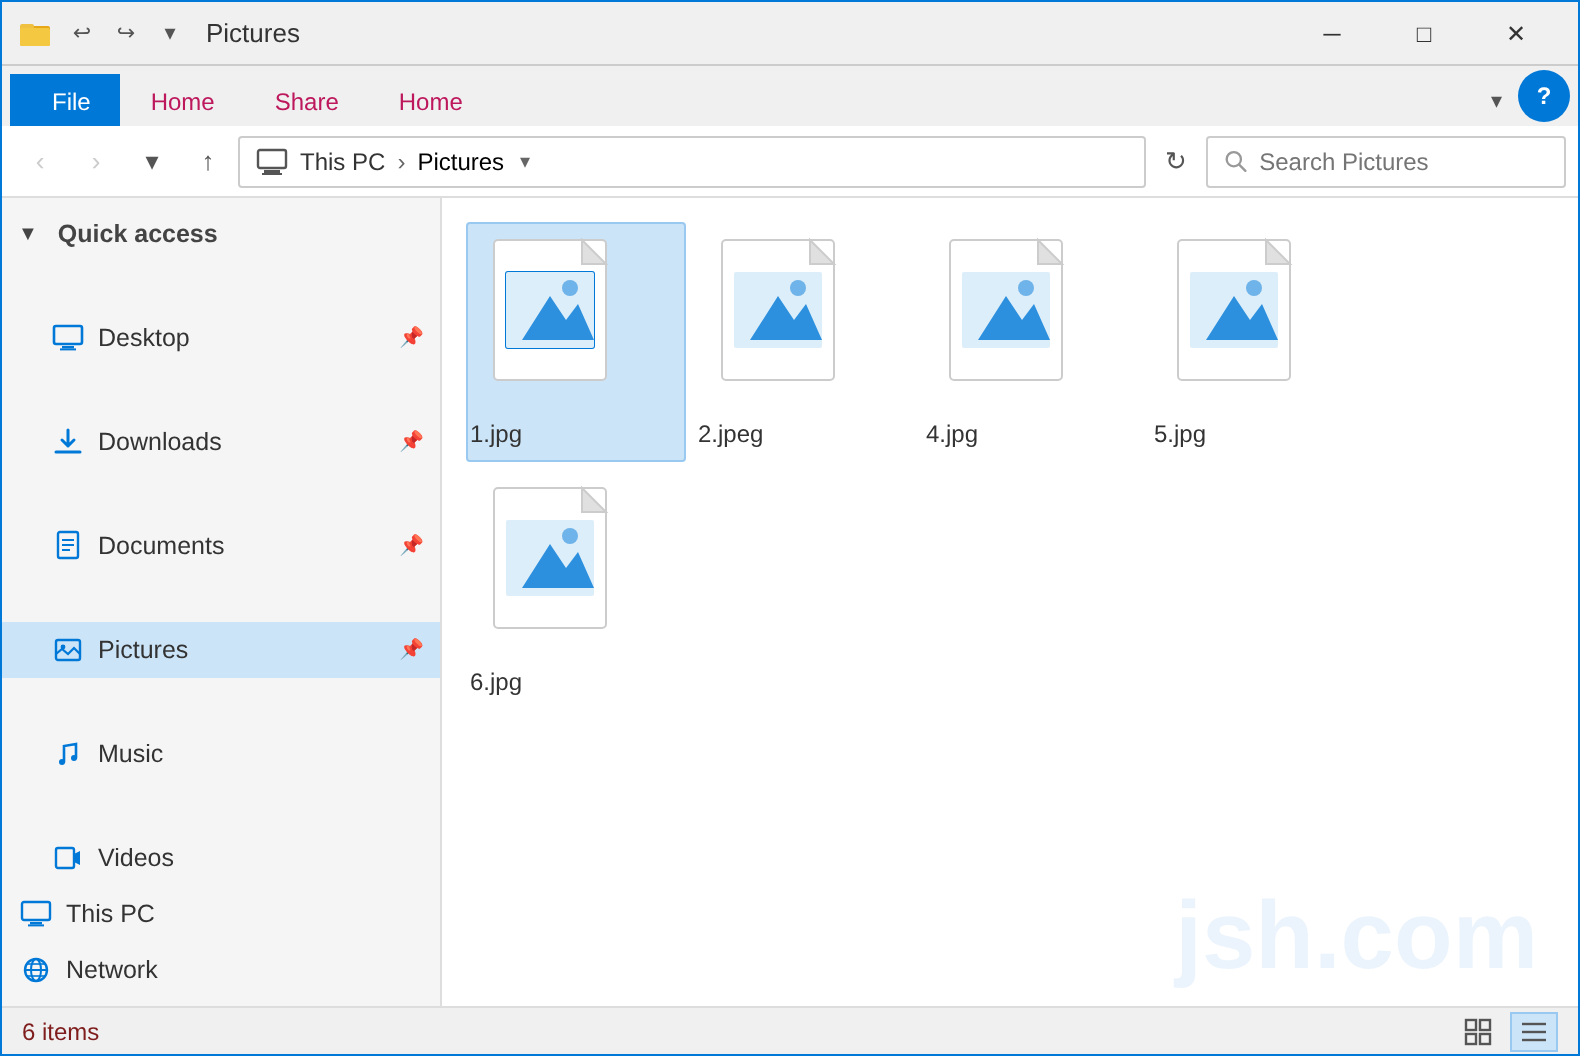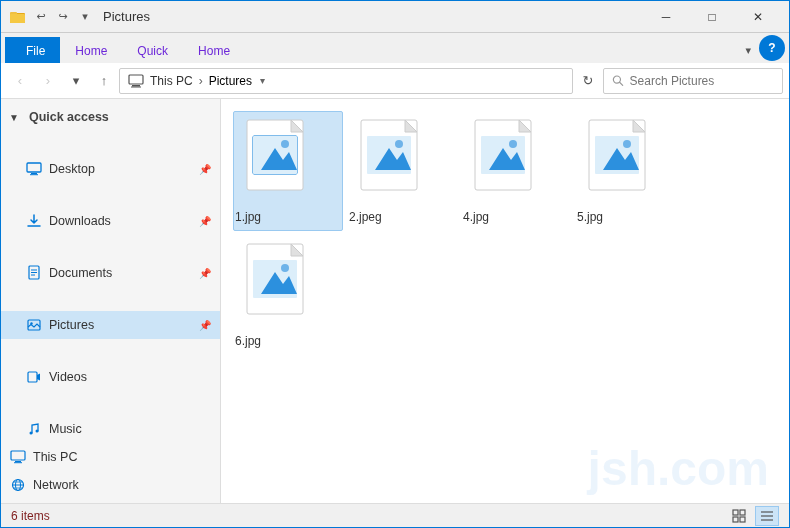--- a/index.html
+++ b/index.html
@@ -90,21 +90,21 @@
       border-bottom: none;
       flex-shrink: 0;
     }
     .ribbon-tab {
       height: 26px;
       padding: 0 14px;
       display: flex;
       align-items: center;
       cursor: pointer;
       font-size: 12px;
-      color: #6d28d9;
+      color: #be185d;
       border: 1px solid transparent;
       border-bottom: none;
     }
     .ribbon-tab.active {
       background: #0078d7;
       color: #fff;
       border-color: #0078d7;
       padding-left: 20px;
     }
     .ribbon-chevron {
@@ -385,21 +385,21 @@
     <div class="titlebar-controls">
       <div class="titlebar-btn">─</div>
       <div class="titlebar-btn">□</div>
       <div class="titlebar-btn close">✕</div>
     </div>
   </div>
 
   <div class="ribbon-tabs">
     <div class="ribbon-tab active">File</div>
     <div class="ribbon-tab">Home</div>
-    <div class="ribbon-tab">Quick</div>
+    <div class="ribbon-tab">Share</div>
     <div class="ribbon-tab">Home</div>
     <div class="ribbon-chevron">▾</div>
     <div class="ribbon-help">?</div>
   </div>
 
   <div class="addressbar">
     <div class="nav-btn disabled">‹</div>
     <div class="nav-btn disabled">›</div>
     <div class="nav-btn">▾</div>
     <div class="nav-btn">↑</div>
@@ -481,36 +481,36 @@
             <path d="M2 10 L5 7.5 L8 10 L11 7 L14 10" fill="none" stroke="#0078d7" stroke-width="1.1"></path>
           </svg>
         </div>
         <span>Pictures</span>
         <span class="pin-icon">📌</span>
       </div>
 
       <div class="sidebar-item sidebar-indent">
         <div class="sidebar-icon">
           <svg width="16" height="16" viewBox="0 0 16 16">
-            <rect x="2" y="3" width="9" height="10" rx="1" fill="none" stroke="#0078d7" stroke-width="1.2"></rect>
-            <path d="M11 6 L14 4.5 L14 11.5 L11 10 Z" fill="#0078d7"></path>
-          </svg>
-        </div>
-        <span>Videos</span>
-      </div>
-
-      <div class="sidebar-item sidebar-indent">
-        <div class="sidebar-icon">
-          <svg width="16" height="16" viewBox="0 0 16 16">
             <path d="M6 12 L6 4 L12 3 L12 10" fill="none" stroke="#0078d7" stroke-width="1.3" stroke-linecap="round"></path>
             <circle cx="5" cy="12" r="1.5" fill="#0078d7"></circle>
             <circle cx="11" cy="10" r="1.5" fill="#0078d7"></circle>
           </svg>
         </div>
         <span>Music</span>
+      </div>
+
+      <div class="sidebar-item sidebar-indent">
+        <div class="sidebar-icon">
+          <svg width="16" height="16" viewBox="0 0 16 16">
+            <rect x="2" y="3" width="9" height="10" rx="1" fill="none" stroke="#0078d7" stroke-width="1.2"></rect>
+            <path d="M11 6 L14 4.5 L14 11.5 L11 10 Z" fill="#0078d7"></path>
+          </svg>
+        </div>
+        <span>Videos</span>
       </div>
 
       <div class="sidebar-item">
         <div class="sidebar-icon">
           <svg width="16" height="16" viewBox="0 0 16 16">
             <rect x="1" y="2" width="14" height="9" rx="1" fill="none" stroke="#0078d7" stroke-width="1.2"></rect>
             <rect x="5" y="12" width="6" height="1.2" fill="#0078d7"></rect>
             <rect x="4" y="13.2" width="8" height="1" fill="#0078d7"></rect>
           </svg>
         </div>

